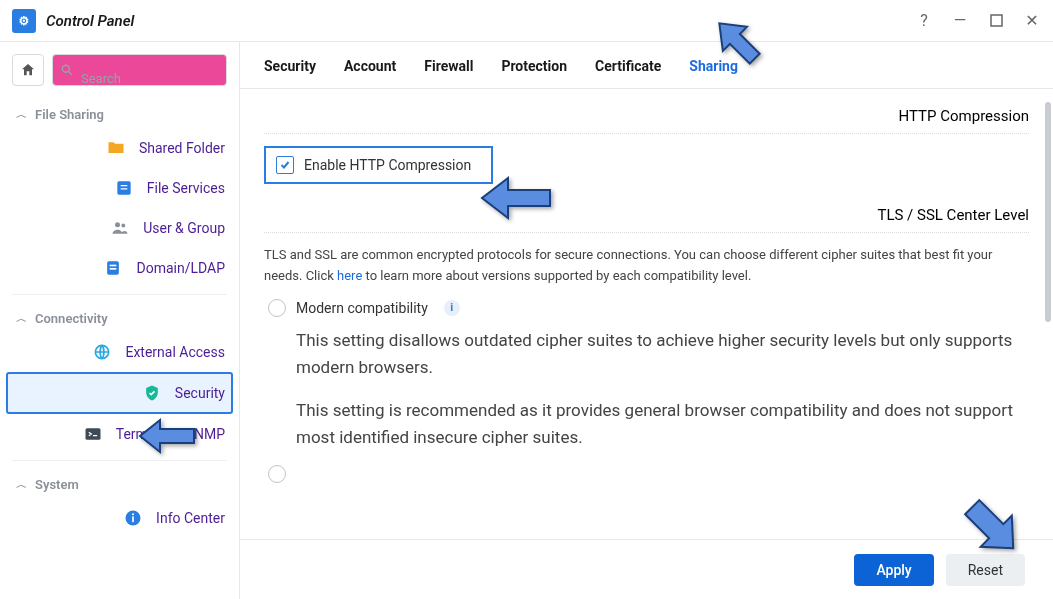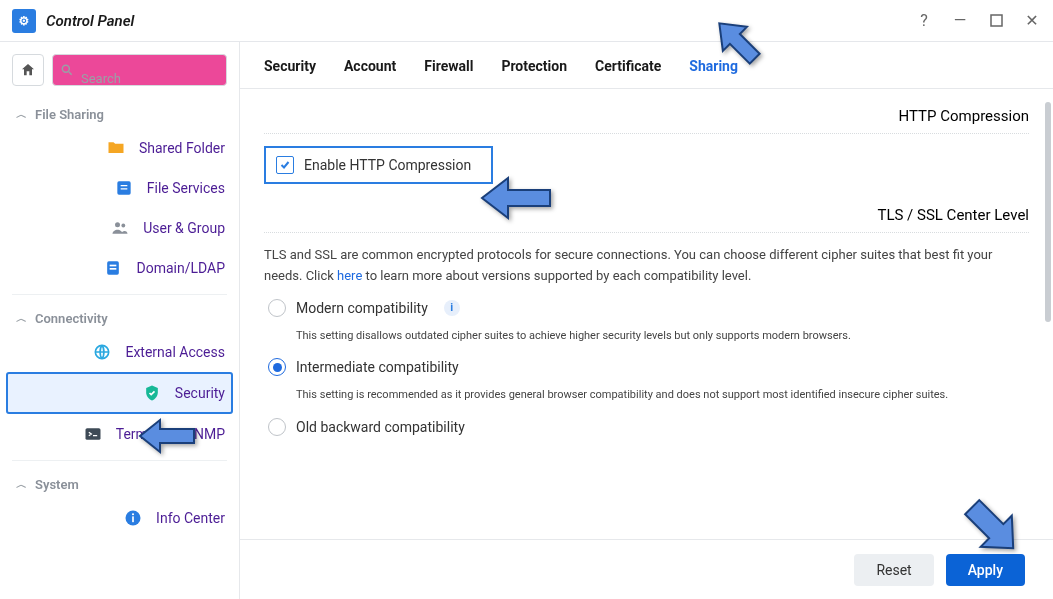--- a/index.html
+++ b/index.html
@@ -51,21 +51,21 @@
 .chk { width: 18px; height: 18px; border: 1.5px solid #2a7de1; border-radius: 2px; display:inline-flex; align-items:center; justify-content:center; color:#2a7de1; cursor:pointer;}
 .chk svg { width:12px; height:12px;}
 .checkbox-row label { font-size: 14px; color: #333; }
 
 .radio-group { padding-left: 4px; }
 .radio-row { display:flex; align-items:center; gap:10px; margin-bottom:8px;}
 .radio { width:18px; height:18px; border-radius:50%; border:1.5px solid #c0c4c9; display:inline-flex; align-items:center; justify-content:center; cursor:pointer;}
 .radio.checked { border-color:#1e6adf;}
 .radio.checked .dot { width:9px; height:9px; border-radius:50%; background:#1e6adf;}
 .radio-label { font-size:14px; color:#333;}
-.radio-desc { font-size:11px; color:#444; line-height:1.6; padding: 2px 0 14px 28px; }
+.radio-desc { font-size:17px; color:#444; line-height:1.6; padding: 2px 0 14px 28px; }
 .info-pill{display:inline-flex;align-items:center;justify-content:center;width:16px;height:16px;border-radius:50%;background:#e7effb;color:#2a7de1;font-size:11px;font-weight:700;margin-left:6px;}
 
 .footer { height: 60px; border-top: 1px solid #e6e8eb; display:flex; align-items:center; justify-content:flex-end; gap:12px; padding-right:28px;}
 .btn { height:32px; padding:0 22px; border-radius:4px; font-size:14px; cursor:pointer; border:none;}
 .btn-reset { background:#eceff2; color:#333;}
 .btn-apply { background:#0b63d6; color:#fff; font-weight:500;}
 
 
 .arrow { position:absolute; pointer-events:none; }
 .arrow svg { filter: drop-shadow(2px 2px 2px rgba(0,0,0,0.35)); }
@@ -233,42 +233,35 @@
         <div class="radio-group">
           <div class="radio-row">
             <span class="radio">
                 <span class="dot"></span>
               </span>
             <span class="radio-label">Modern compatibility</span>
             <span class="info-pill">i</span>
           </div>
           <div class="radio-desc">This setting disallows outdated cipher suites to achieve higher security levels but only supports modern browsers.</div>
 
-          <div class="radio-row">
-            <span class="radio checked">
-                <span class="dot"></span>
-              </span>
-            <span class="radio-label">Intermediate compatibility</span>
-          </div>
           <div class="radio-desc">This setting is recommended as it provides general browser compatibility and does not support most identified insecure cipher suites.</div>
 
           <div class="radio-row">
             <span class="radio">
                 <span class="dot"></span>
               </span>
-            <span class="radio-label">Old backward compatibility</span>
           </div>
         </div>
       </div>
 
       <div class="scroll-thumb"></div>
 
       <div class="footer">
+        <button class="btn btn-apply">Apply</button>
         <button class="btn btn-reset">Reset</button>
-        <button class="btn btn-apply">Apply</button>
       </div>
 
       <div class="arrow" style="left:462px; top:-36px;">
         <svg width="70" height="70" viewBox="0 0 70 70">
             <g transform="rotate(225 35 35)">
               <path d="M10 28 h28 v-10 l22 17 -22 17 v-10 H10 z" fill="#5a8de0" stroke="#1a3f7a" stroke-width="2"></path>
             </g>
           </svg>
       </div>
       <div class="arrow" style="left:232px; top:130px;">

